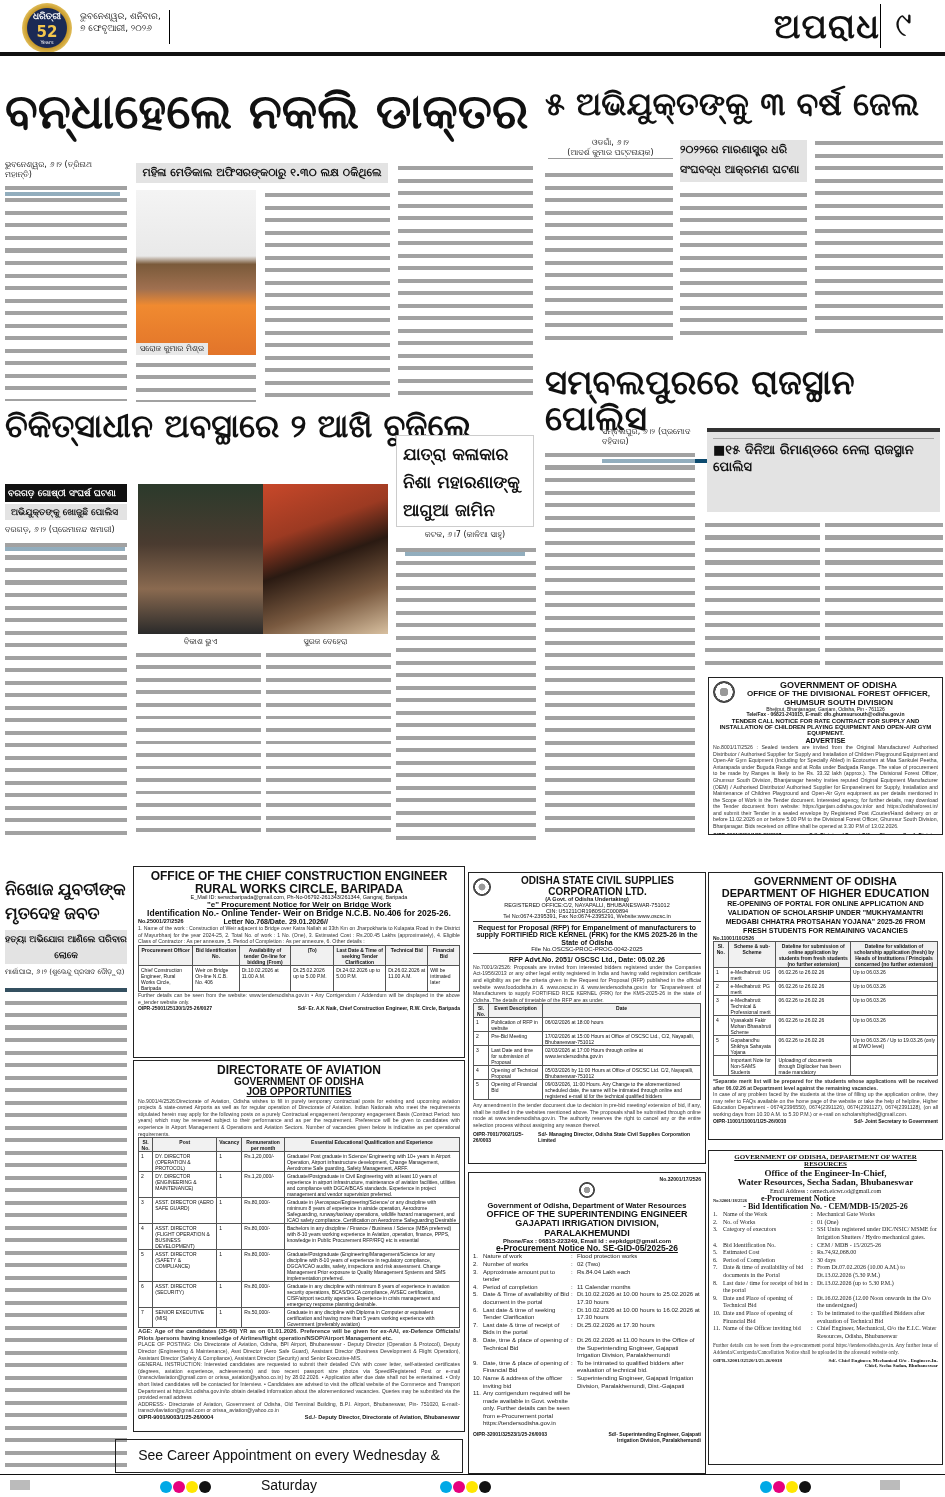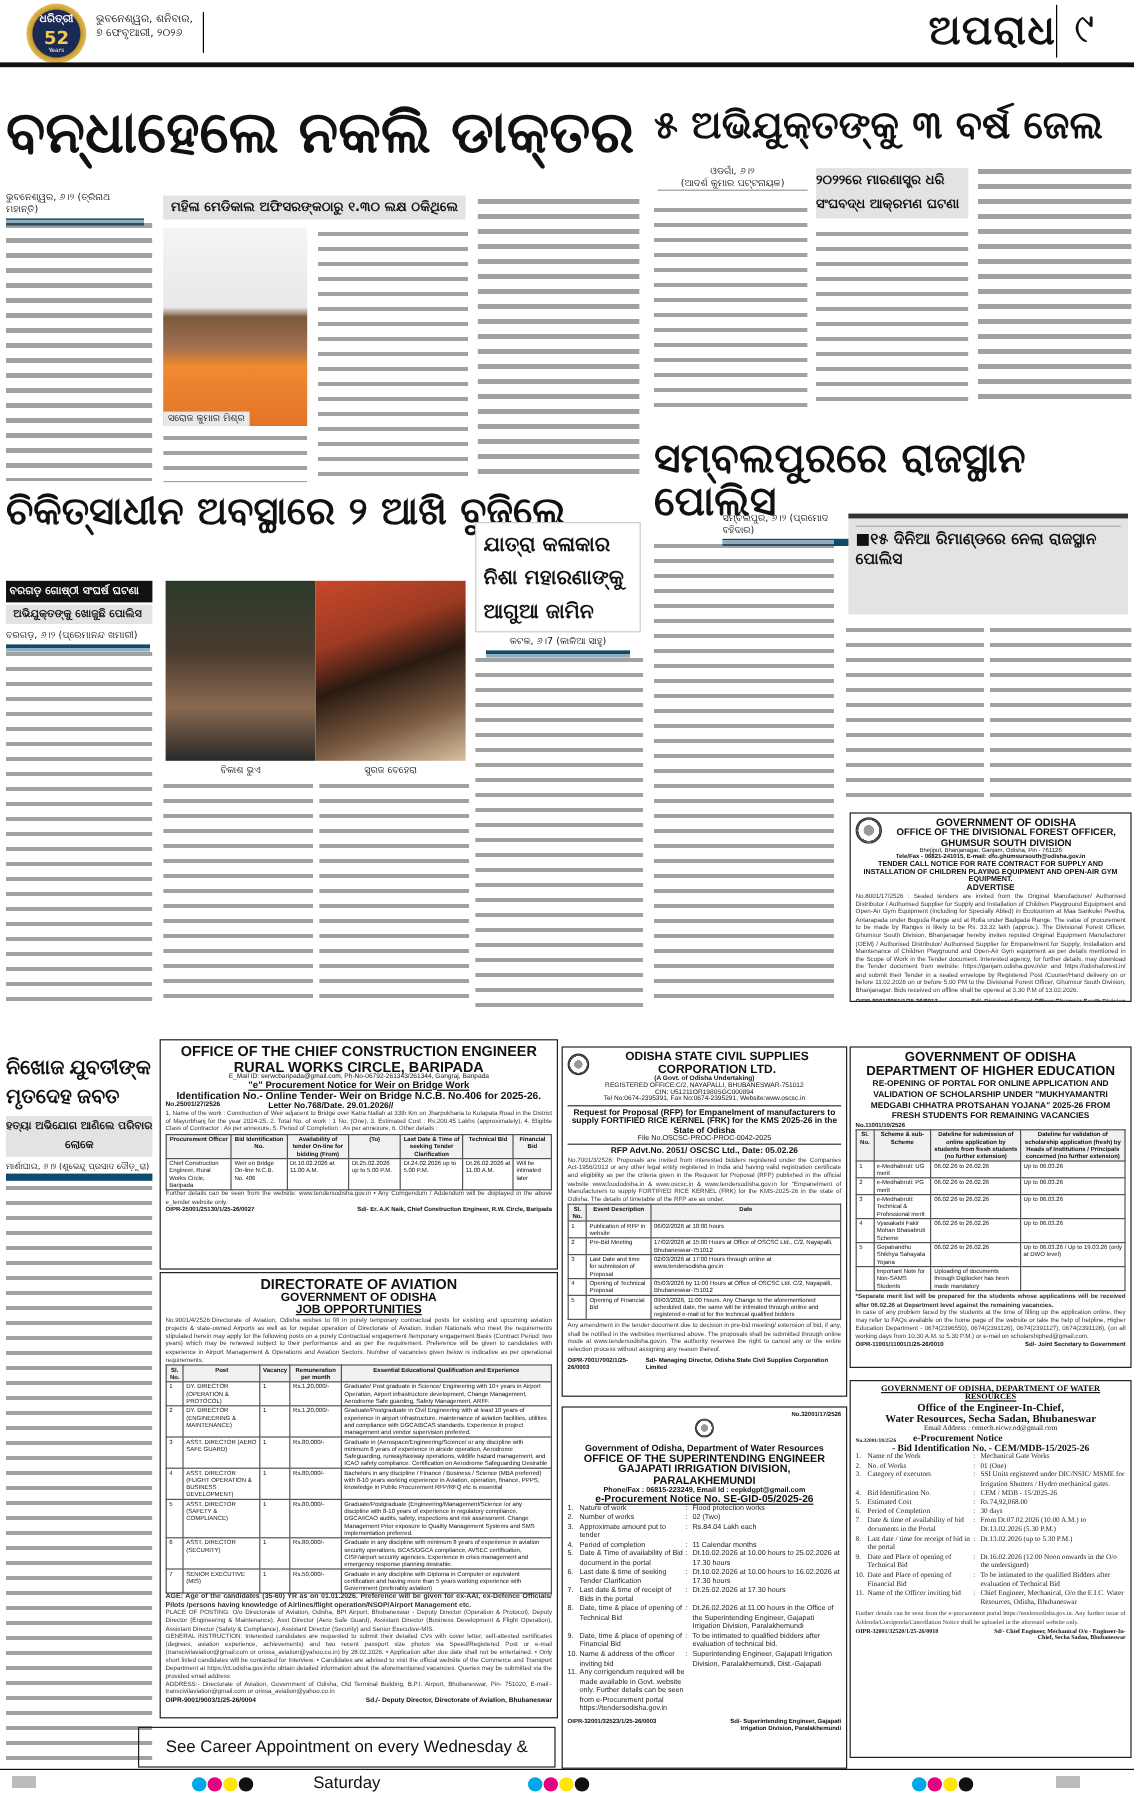--- a/index.html
+++ b/index.html
@@ -11,21 +11,21 @@
 .logo .t2{position:absolute;top:20px;width:100%;text-align:center;font-size:15px;color:#f3c64d;font-weight:bold}
 .logo .t3{position:absolute;top:36px;width:100%;text-align:center;font-size:5px;color:#fff}
 .dateline{left:80px;top:10px;font-size:9px;line-height:12px;border-right:1px solid #000;padding-right:8px;height:34px}
 .section{right:65px;top:6px;font-size:34px;font-weight:bold;letter-spacing:1px}
 .pagebar{left:880px;top:4px;width:1px;height:44px;background:#000}
 .pageno{left:895px;top:4px;font-size:34px}
 .rule{left:0;top:52px;width:945px;height:4px;background:#111}
 .hl{font-weight:bold;line-height:1.05}
 .col-text{font-size:7px;line-height:12.5px;color:#333;text-align:justify;overflow:hidden}
 .col-text::before{content:"";display:block;height:100%;background:repeating-linear-gradient(#fff 0 3px,#555 3px 7px,#fff 7px 12.5px);opacity:.55}
-.byline{font-size:8px;border-bottom:6px solid #0c4a6e;padding-bottom:2px}
+.byline{font-size:8px;border-bottom:4px solid #0c4a6e;padding-bottom:12px}
 .greybox{background:#e3e3e3;font-weight:bold}
 .blackbox{background:#111;color:#fff;font-weight:bold}
 .photo{background:linear-gradient(180deg,#2b3a2b 0%,#4a3b30 40%,#8a6a50 70%,#2a2a2a 100%)}
 .photo.orange{background:linear-gradient(180deg,#f4f4f4 0%,#e9e9e9 40%,#7a5a3a 45%,#a07050 60%,#f08a30 70%,#e2742a 100%)}
 .photo.red{background:linear-gradient(160deg,#c8482a 0%,#9c3a22 30%,#2a1a12 50%,#7a5a40 75%,#d8c0a0 100%)}
 .caption{background:#e8e8e8;font-size:8px;padding:1px 4px}
 .ad{border:1.5px solid #222;background:#fff;font-family:"Liberation Sans",sans-serif;overflow:hidden;padding:3px 4px}
 .ad .h{font-weight:bold;text-align:center;line-height:1.05}
 .ad .p{font-size:5.2px;line-height:6.6px;color:#333;text-align:justify}
 .ad table{border-collapse:collapse;width:100%;font-size:5px;line-height:6px}

